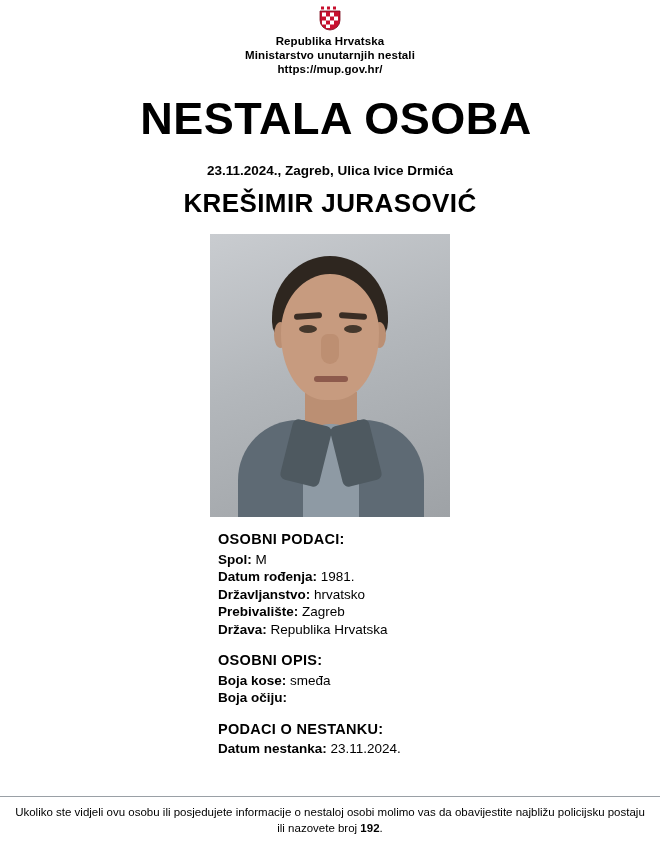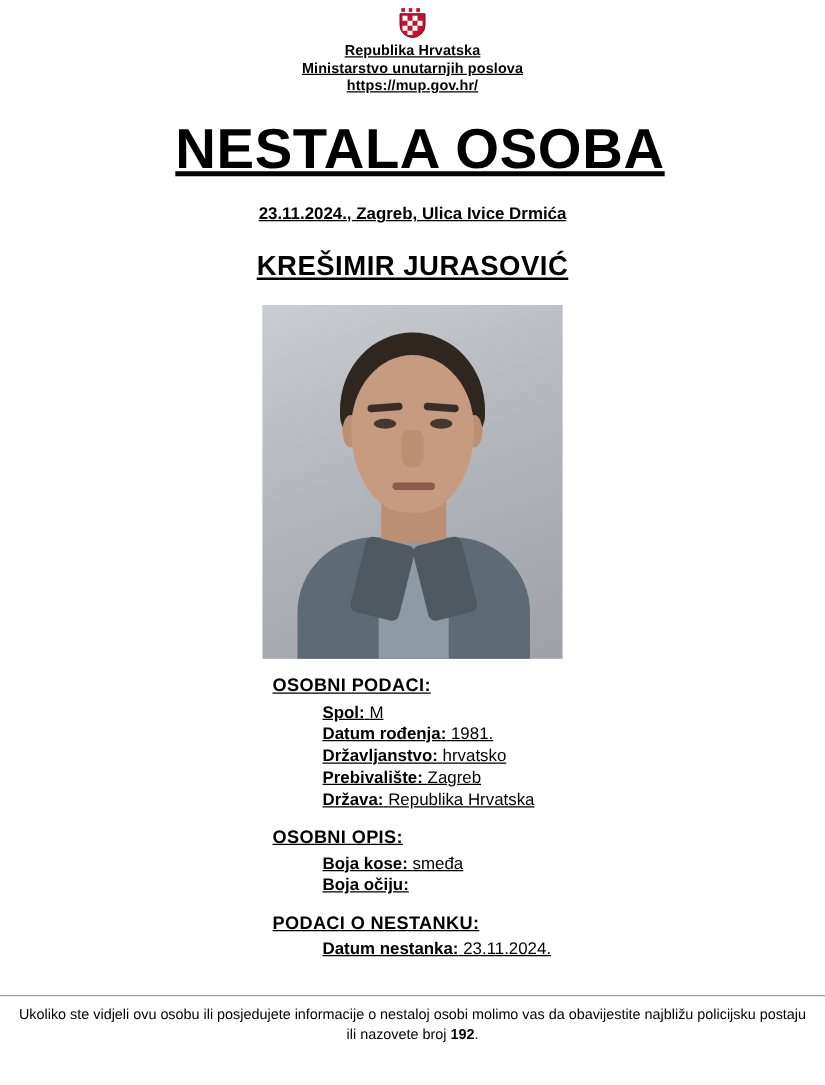--- a/index.html
+++ b/index.html
@@ -12,21 +12,20 @@
     background: #ffffff;
     font-family: "Liberation Sans", sans-serif;
     color: #000000;
     overflow: hidden;
   }
   .page {
     position: relative;
     width: 660px;
     height: 846px;
     box-sizing: border-box;
-    text-decoration: underline;
   }
 
   
   .header {
     text-align: center;
     padding-top: 6px;
   }
   .crest {
     width: 34px;
     height: 26px;
@@ -58,24 +57,24 @@
   
   .sub-date {
     text-align: center;
     font-size: 13.5px;
     font-weight: bold;
     margin-top: 18px;
     line-height: 17px;
   }
   .sub-name {
     text-align: center;
-    font-size: 22px;
+    font-size: 26px;
     font-weight: bold;
     letter-spacing: 0.4px;
-    margin-top: 19px;
+    margin-top: 9px;
     line-height: 30px;
   }
 
   
   .photo-wrap {
     margin: 16px auto 0 auto;
     width: 240px;
     height: 283px;
     position: relative;
     overflow: hidden;
@@ -173,21 +172,20 @@
     font-weight: bold;
     font-size: 14.5px;
     letter-spacing: 0.3px;
     margin-top: 14px;
     margin-bottom: 2px;
   }
   .section-heading.first { margin-top: 0; }
   .field {
     font-size: 13.5px;
     line-height: 17.5px;
-    margin-left: 40px;
   }
   .field .lbl { font-weight: bold; }
   .field .val { font-weight: normal; }
 
   
   .footer {
     position: absolute;
     left: 0; right: 0; bottom: 0;
     border-top: 1px solid #9aa0a6;
     padding: 8px 14px 10px 14px;
@@ -215,21 +213,21 @@
         <rect x="11" y="0.5" width="3" height="3" fill="#ffffff"></rect>
         <rect x="14" y="0.5" width="3" height="3" fill="#c8102e"></rect>
         <rect x="17" y="0.5" width="3" height="3" fill="#ffffff"></rect>
         <rect x="20" y="0.5" width="3" height="3" fill="#c8102e"></rect>
         <rect x="23" y="0.5" width="3" height="3" fill="#ffffff"></rect>
         <path d="M7 5 h20 v9 a10 10 0 0 1 -10 10 a10 10 0 0 1 -10 -10 z" fill="#c8102e" stroke="#7a0a1c" stroke-width="0.8"></path>
         <path d="M9 6.5 h4 v4 h-4 z M17 6.5 h4 v4 h-4 z M13 10.5 h4 v4 h-4 z M21 10.5 h4 v4 h-4 z M9 14.5 h4 v4 h-4 z M17 14.5 h4 v4 h-4 z M13 18.5 h4 v3.5 h-4 z" fill="#ffffff"></path>
       </g>
     </svg>
     <div class="header-line">Republika Hrvatska</div>
-    <div class="header-line">Ministarstvo unutarnjih poslova</div>
+    <div class="header-line">Ministarstvo unutarnjih nestali</div>
     <div class="header-line url">https://mup.gov.hr/</div>
   </div>
 
   <div class="title">NESTALA OSOBA</div>
 
   <div class="sub-date">23.11.2024., Zagreb, Ulica Ivice Drmića</div>
   <div class="sub-name">KREŠIMIR JURASOVIĆ</div>
 
   <div class="photo-wrap">
     <div class="photo-bg"></div>

